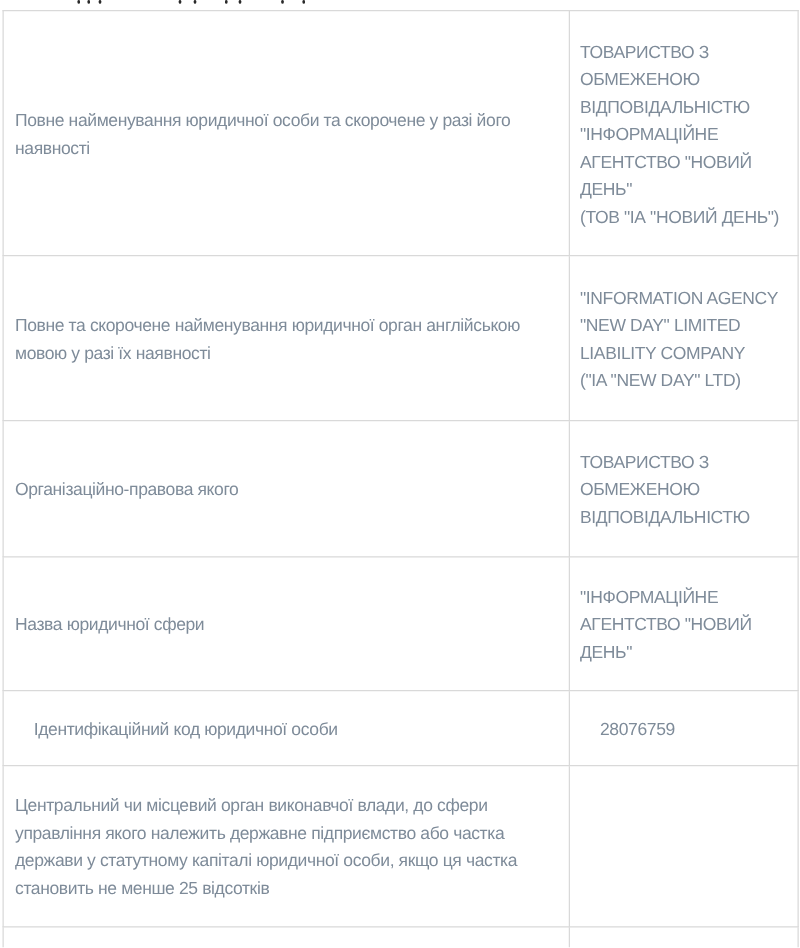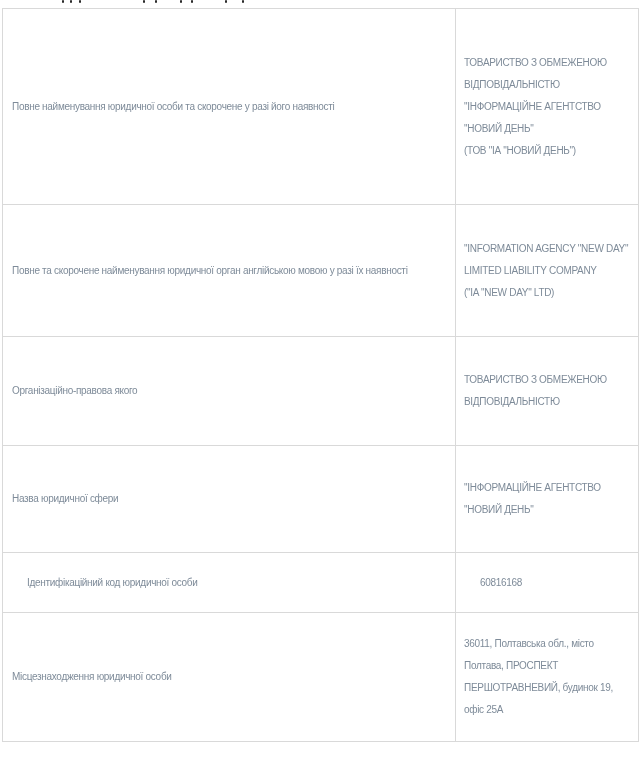--- a/index.html
+++ b/index.html
@@ -38,21 +38,21 @@
     width: 636px;
     border-collapse: collapse;
     table-layout: fixed;
   }
   table.details col.c1 { width: 453px; }
   table.details col.c2 { width: 183px; }
   table.details td {
     border: 1px solid var(--border, #d9d9d9);
     vertical-align: middle;
     color: var(--text, #7e8b99);
-    font-size: 10px;
+    font-size: 14px;
     line-height: 22px;
     letter-spacing: -0.3px;
   }
   td.label-cell { padding: 8px 8px 8px 9px; margin-left: 23px; }
   td.value-cell { padding: 8px 4px 8px 8px; white-space: pre-line; }
 
   
   tr:nth-child(1) td { height: 179px; }
   tr:nth-child(2) td { height: 115px; }
   tr:nth-child(3) td { height: 92px; }
@@ -98,21 +98,25 @@
         <tr>
           <td class="label-cell">Організаційно-правова якого</td>
           <td class="value-cell">ТОВАРИСТВО З ОБМЕЖЕНОЮ ВІДПОВІДАЛЬНІСТЮ</td>
         </tr>
         <tr>
           <td class="label-cell">Назва юридичної сфери</td>
           <td class="value-cell">"ІНФОРМАЦІЙНЕ АГЕНТСТВО "НОВИЙ ДЕНЬ"</td>
         </tr>
         <tr>
           <td class="label-cell">Ідентифікаційний код юридичної особи</td>
-          <td class="value-cell">60816168</td>
+          <td class="value-cell">28076759</td>
+        </tr>
+        <tr>
+          <td class="label-cell">Центральний чи місцевий орган виконавчої влади, до сфери управління якого належить державне підприємство або частка держави у статутному капіталі юридичної особи, якщо ця частка становить не менше 25 відсотків</td>
+          <td class="value-cell"></td>
         </tr>
         <tr>
           <td class="label-cell">Місцезнаходження юридичної особи</td>
           <td class="value-cell">36011, Полтавська обл., місто Полтава, ПРОСПЕКТ ПЕРШОТРАВНЕВИЙ, будинок 19, офіс 25А</td>
         </tr>
       </tbody>
   </table>
 
 </div>
 

